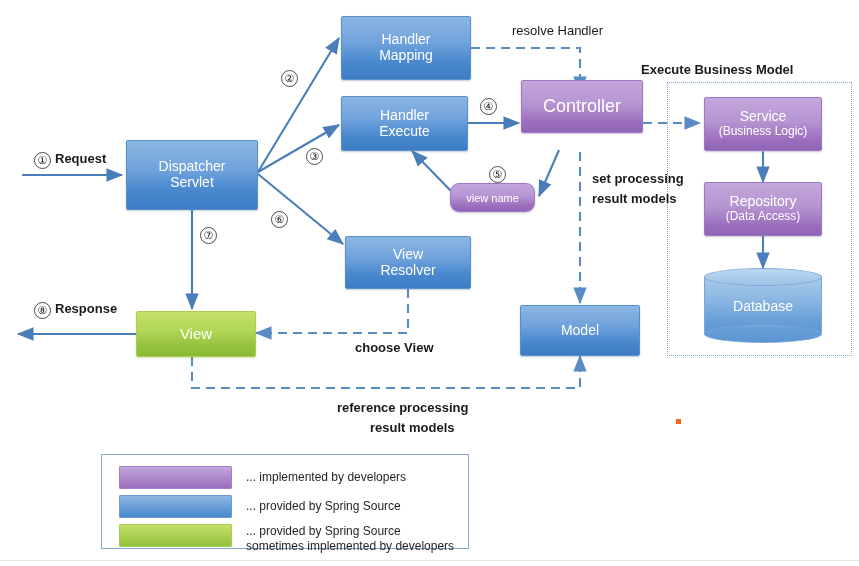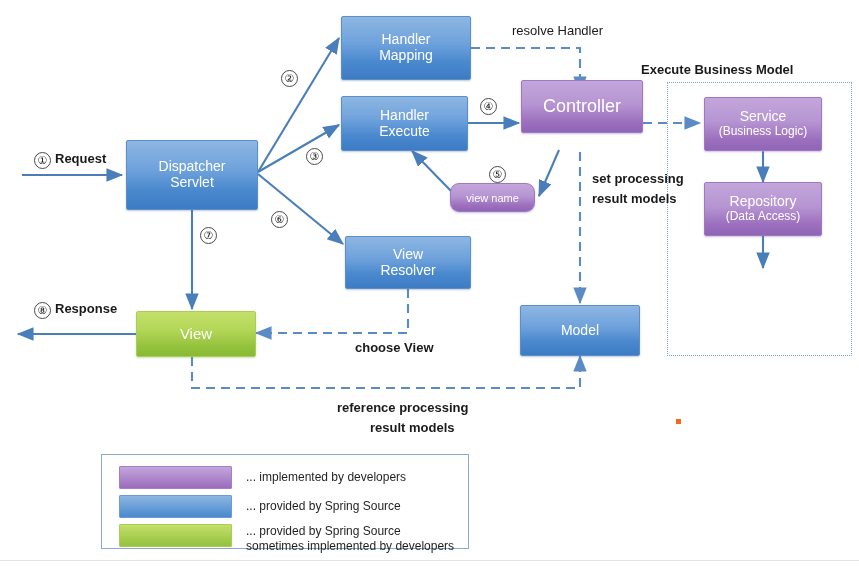--- a/index.html
+++ b/index.html
@@ -287,20 +287,26 @@
   <div class="node purple" style="left:704px; top:97px; width:118px; height:54px; font-size:14px;">
     <span class="ttl">Service</span>
     <span class="sub">(Business Logic)</span>
   </div>
 
   <div class="node purple" style="left:704px; top:182px; width:118px; height:54px; font-size:14px;">
     <span class="ttl">Repository</span>
     <span class="sub">(Data Access)</span>
   </div>
 
+  <div class="db" style="left:704px; top:268px; width:118px; height:75px;">
+    <div class="body"></div>
+    <div class="top"></div>
+    <div class="bot"></div>
+    <div class="lbl">Database</div>
+  </div>
 
   <div class="step" style="left:34px; top:152px;">①</div>
   <div class="step" style="left:281px; top:70px;">②</div>
   <div class="step" style="left:306px; top:148px;">③</div>
   <div class="step" style="left:480px; top:98px;">④</div>
   <div class="step" style="left:489px; top:166px;">⑤</div>
   <div class="step" style="left:271px; top:211px;">⑥</div>
   <div class="step" style="left:200px; top:227px;">⑦</div>
   <div class="step" style="left:34px; top:302px;">⑧</div>
 

